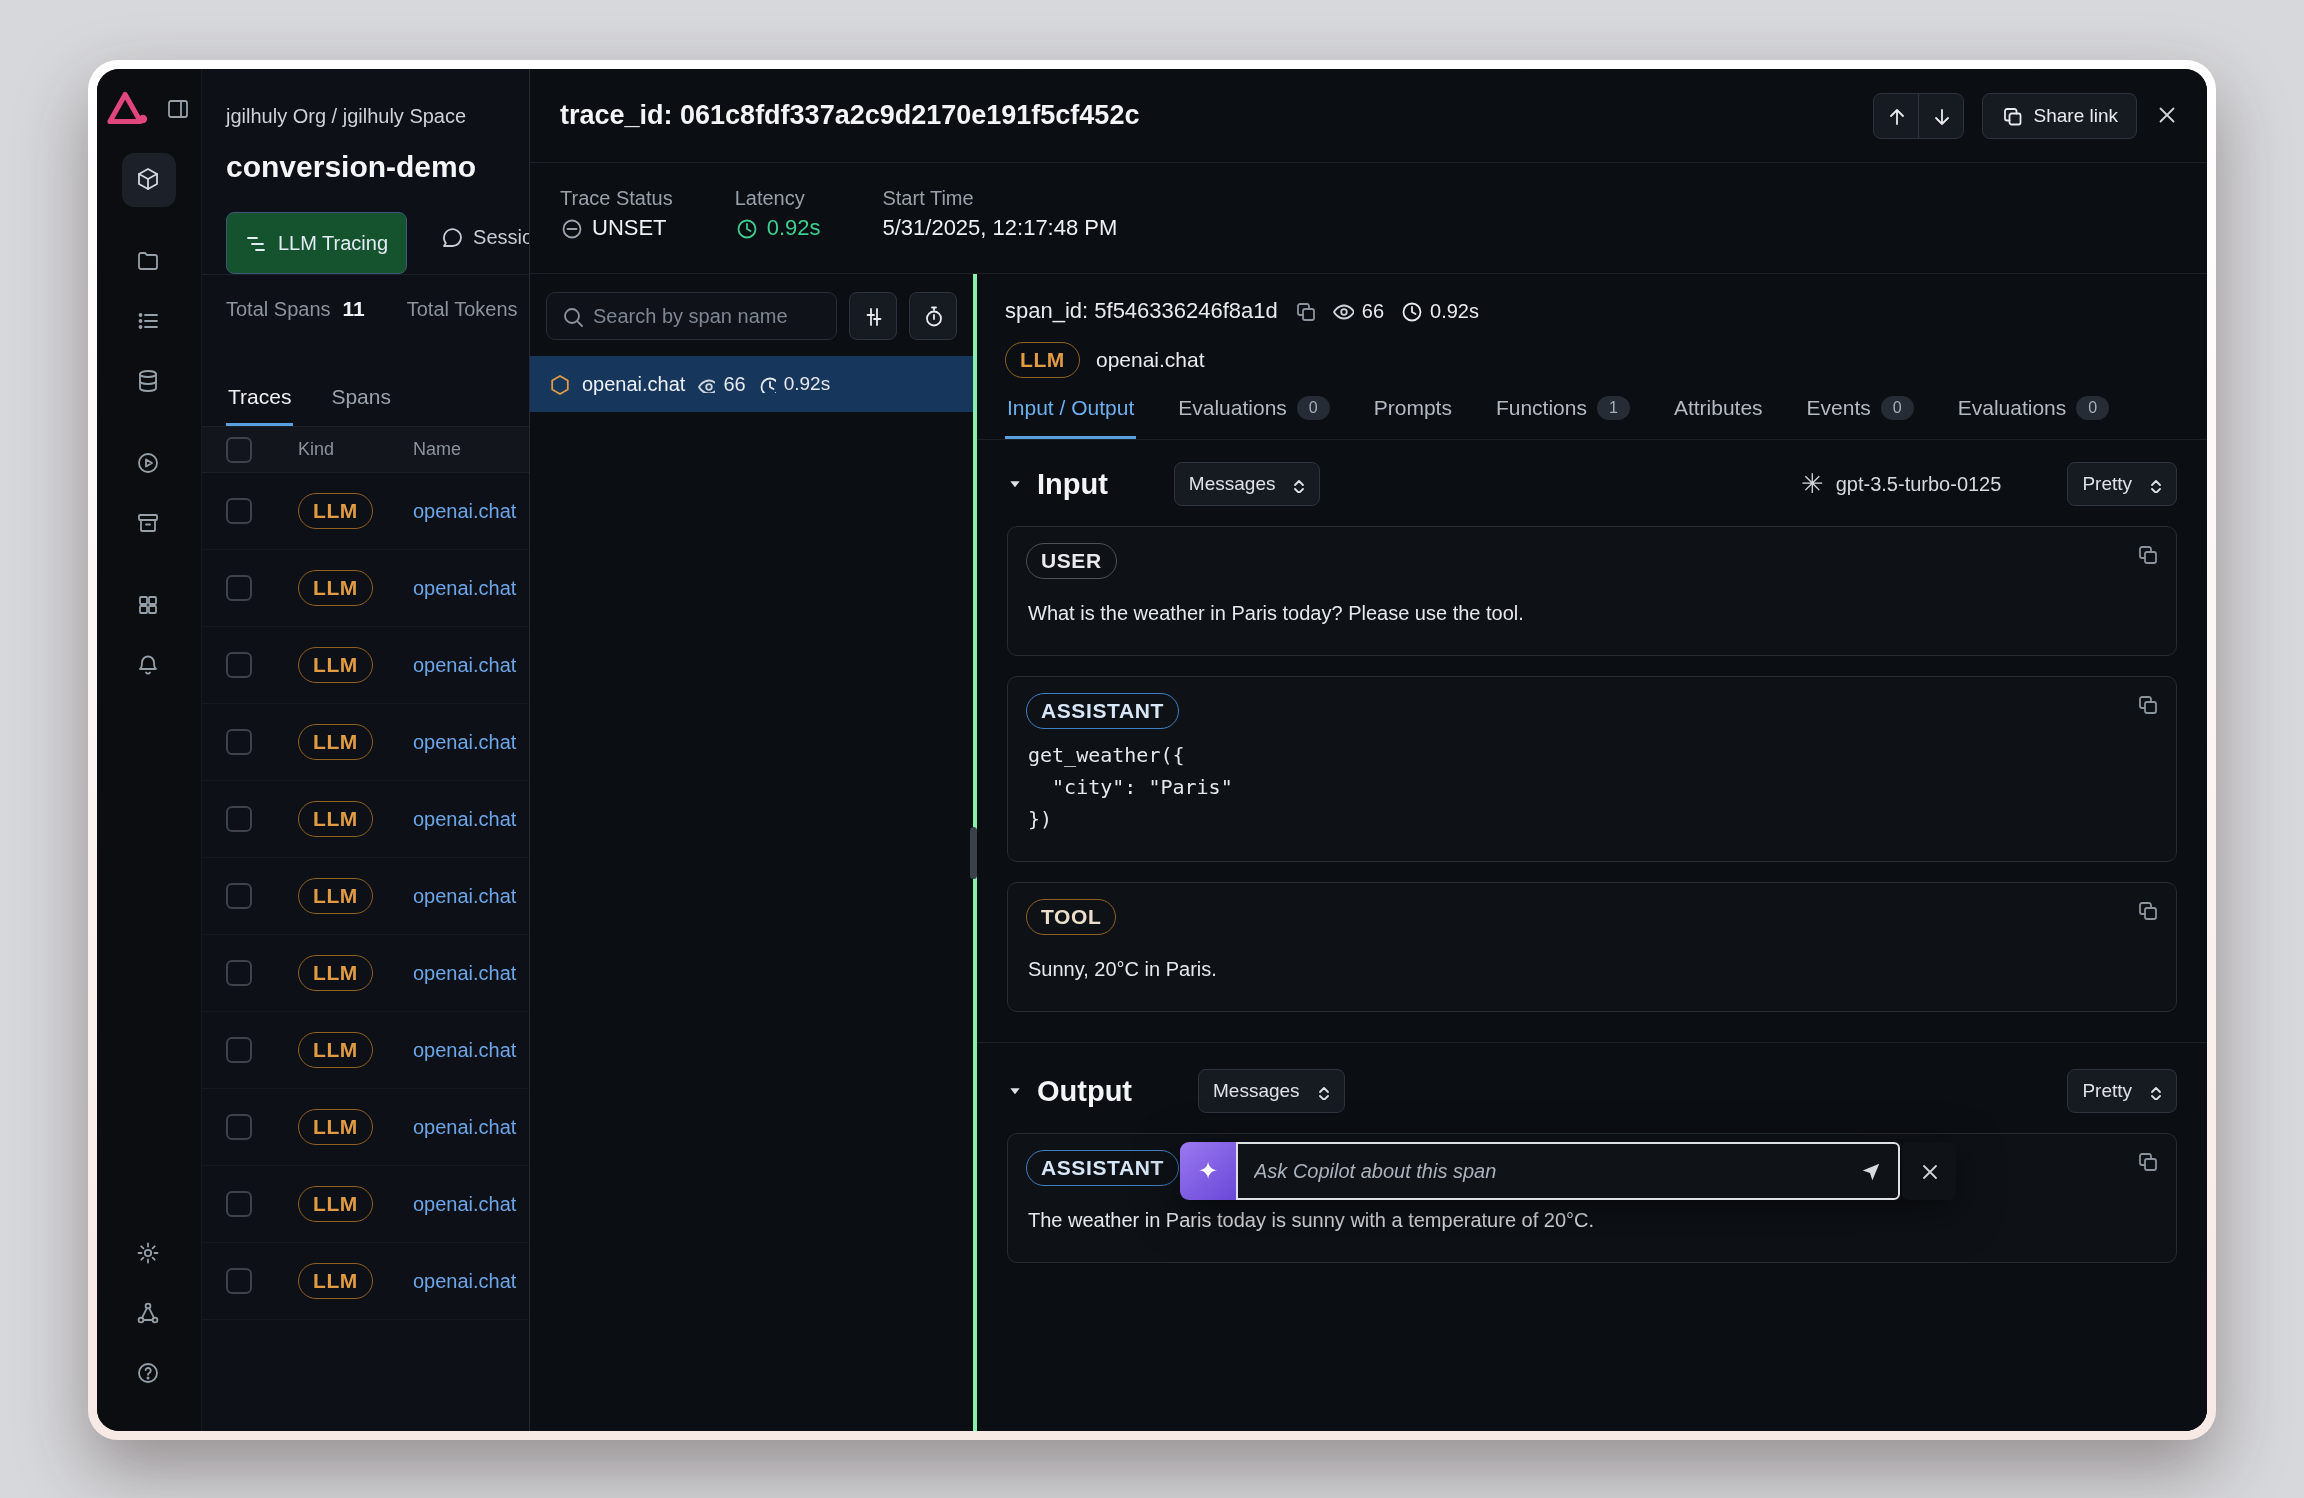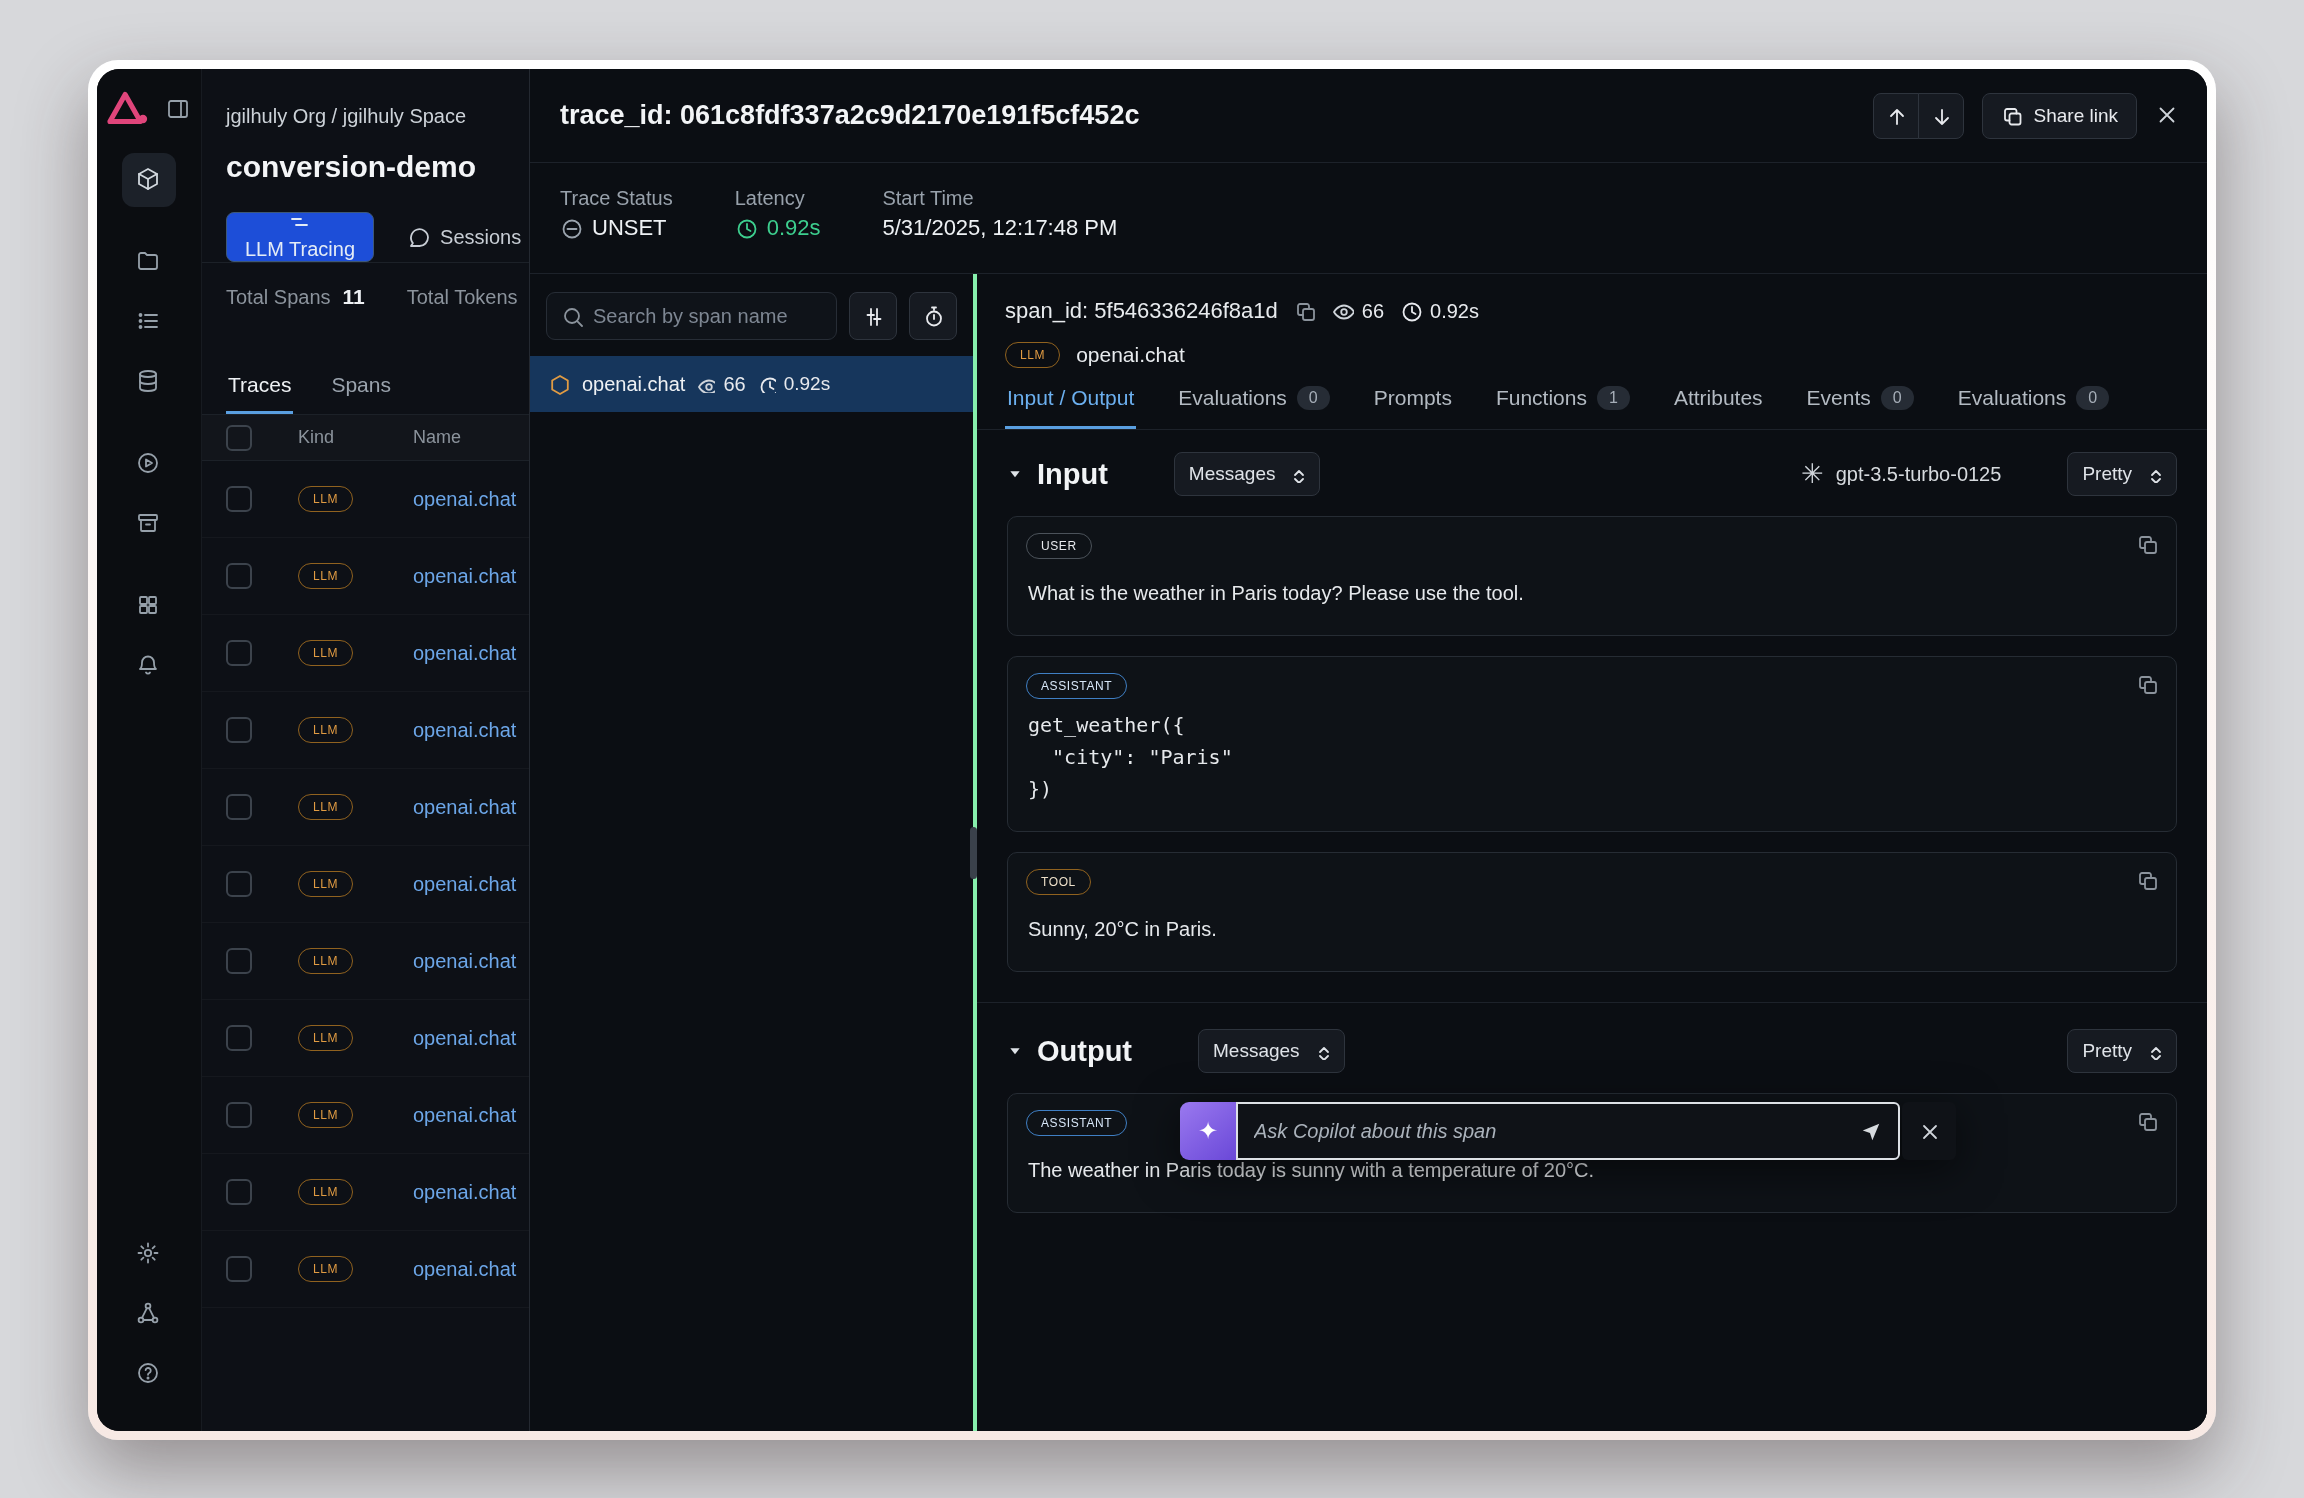--- a/index.html
+++ b/index.html
@@ -26,21 +26,21 @@
   .rail-spacer { flex:1; }
 
   
   .project { width:328px; flex:none; background:#0d1016; border-left:1px solid #171b21; display:flex; flex-direction:column; overflow:hidden; }
   .proj-head { padding:36px 0 0 24px; flex:none; }
   .org { font-size:20px; color:#ccd2d8; white-space:nowrap; }
   .proj-title { font-size:30px; font-weight:bold; color:#f3f5f7; margin-top:22px; white-space:nowrap; }
   .proj-actions { display:flex; gap:14px; margin-top:28px; white-space:nowrap; }
   .btn { display:inline-flex; align-items:center; gap:11px; background:#161a21; border:1px solid #2e343d; border-radius:8px;
          color:#e8eaee; font-size:19px; padding:0 18px; height:46px; white-space:nowrap; flex:none; }
-  .btn-tracing { background:#1d4ed8; border-color:#3d5878; color:#e4ecf6; font-size:20px; height:50px;flex-direction:column; }
+  .btn-tracing { background:#14532d; border-color:#3d5878; color:#e4ecf6; font-size:20px; height:62px; }
   .btn-ghost { background:transparent; border-color:transparent; color:#c7cdd4; font-size:20px; height:50px; }
   .proj-sec { border-top:1px solid #1c2128; margin-top:28px; padding:18px 0 18px 24px; flex:none; }
   .time-select { display:inline-flex; align-items:center; gap:14px; height:52px; border:1px solid #2b313a; border-radius:10px;
                  padding:0 120px 0 16px; color:#dfe3e8; font-size:20px; white-space:nowrap; }
   .stats-row { border-top:1px solid #1c2128; padding:22px 0 0 24px; display:flex; gap:42px; align-items:baseline; white-space:nowrap; flex:none; }
   .stat-label { font-size:20px; color:#8b939c; }
   .stat-value { font-size:21px; font-weight:bold; color:#eef1f4; margin-left:12px; }
   .proj-tabs { display:flex; gap:36px; padding-left:24px; margin-top:52px; border-bottom:1px solid #1c2128; flex:none; }
   .ptab { font-size:21px; color:#9aa3ad; padding:12px 2px 14px; border-bottom:3px solid transparent; }
   .ptab.active { color:#eef1f4; border-bottom-color:#5a9fe0; }
@@ -48,21 +48,21 @@
            color:#8b939c; font-size:18px; flex:none; }
   .col-check { width:72px; flex:none; display:flex; align-items:center; }
   .col-kind { width:115px; flex:none; }
   .col-name { flex:1; overflow:hidden; white-space:nowrap; }
   .checkbox { width:26px; height:26px; border:2px solid #3c434c; border-radius:6px; flex:none; }
   .trace-rows { overflow:hidden; }
   .trow { display:flex; align-items:center; height:77px; border-bottom:1px solid #15181e; padding-left:24px; }
   .link { color:#6ca6e8; font-size:20px; }
 
   .pill { display:inline-flex; align-items:center; justify-content:center; border:1.5px solid; border-radius:30px;
-          padding:5px 14px; font-size:12px; letter-spacing:.6px; font-weight:400; white-space:nowrap; }
+          padding:5px 14px; font-size:21px; letter-spacing:.6px; font-weight:700; white-space:nowrap; }
   .pill.llm { border-color:#90621f; color:#e09b43; }
   .pill.user { border-color:#4b525a; color:#e8eaee; }
   .pill.assistant { border-color:#3f7fc4; color:#d8e7f8; }
   .pill.tool { border-color:#90621f; color:#ecdfc9; }
 
   
   .slideover { flex:1; min-width:0; display:flex; flex-direction:column; background:#0b0e13; border-left:1px solid #242931; }
   .slide-head { height:94px; flex:none; display:flex; align-items:center; padding:0 26px 0 30px; border-bottom:1px solid #1d222a; }
   .slide-title { font-size:27px; font-weight:bold; color:#f2f4f6; white-space:nowrap; }
   .head-controls { margin-left:auto; display:flex; align-items:center; gap:18px; }

